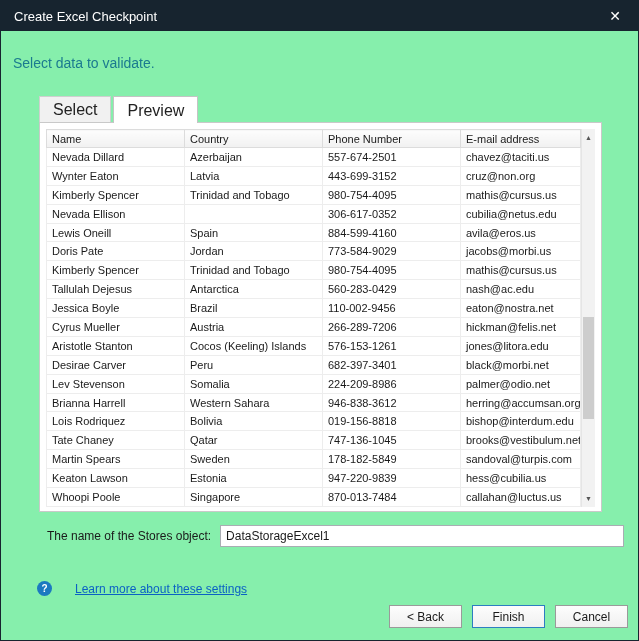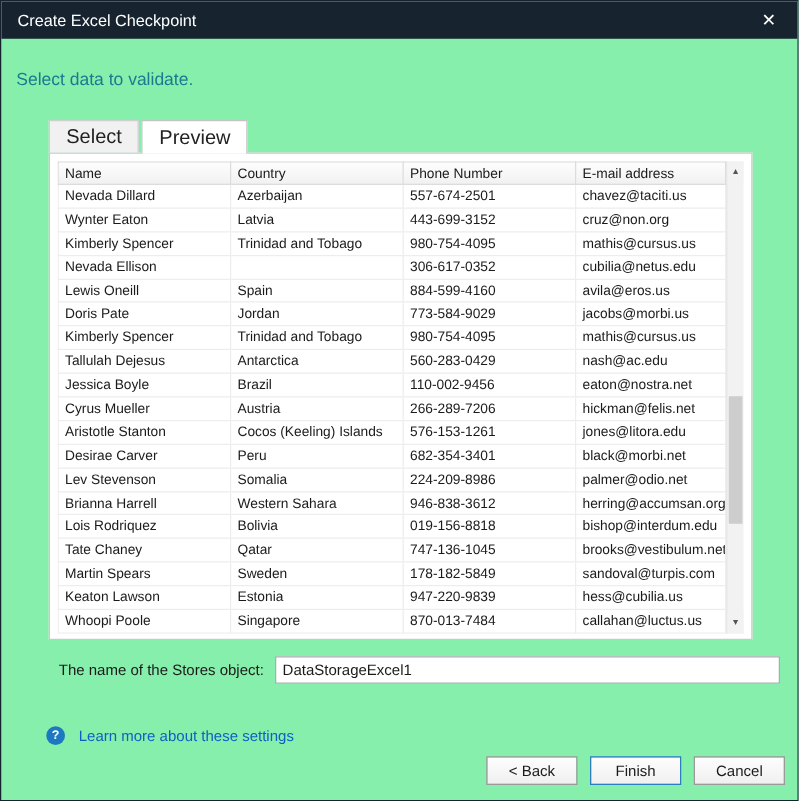--- a/index.html
+++ b/index.html
@@ -146,21 +146,22 @@
     border-radius: 50%;
     background: #1c79c0;
     color: #fff;
     font-size: 10px; font-weight: bold;
     display: flex; align-items: center; justify-content: center;
     cursor: pointer;
   }
   .help-link {
     color: #0b61c4;
     font-size: 12px;
-    margin-left: 11px;
+    text-decoration: underline;
+    margin-left: 23px;
     cursor: pointer;
   }
 
   .buttons {
     position: absolute;
     right: 10px; bottom: 12px;
     display: flex; gap: 10px;
   }
   .btn {
     width: 73px; height: 23px;
@@ -270,21 +271,21 @@
             </tr>
             <tr>
               <td>Aristotle Stanton</td>
               <td>Cocos (Keeling) Islands</td>
               <td>576-153-1261</td>
               <td>jones@litora.edu</td>
             </tr>
             <tr>
               <td>Desirae Carver</td>
               <td>Peru</td>
-              <td>682-354-3401</td>
+              <td>682-397-3401</td>
               <td>black@morbi.net</td>
             </tr>
             <tr>
               <td>Lev Stevenson</td>
               <td>Somalia</td>
               <td>224-209-8986</td>
               <td>palmer@odio.net</td>
             </tr>
             <tr>
               <td>Brianna Harrell</td>

